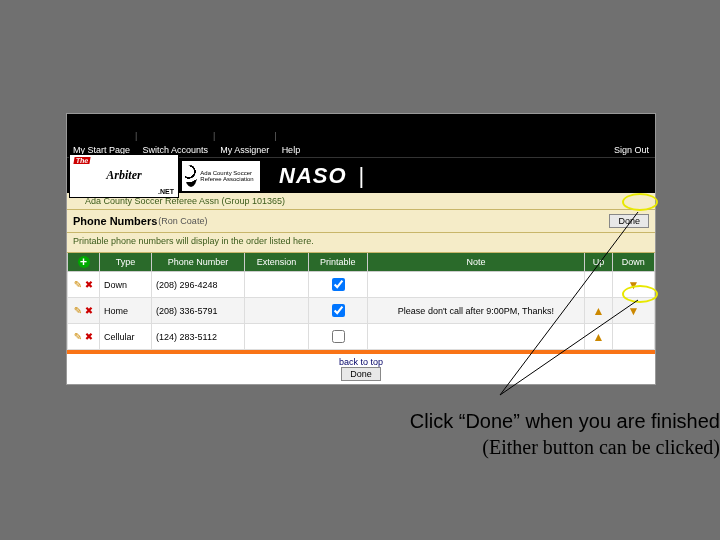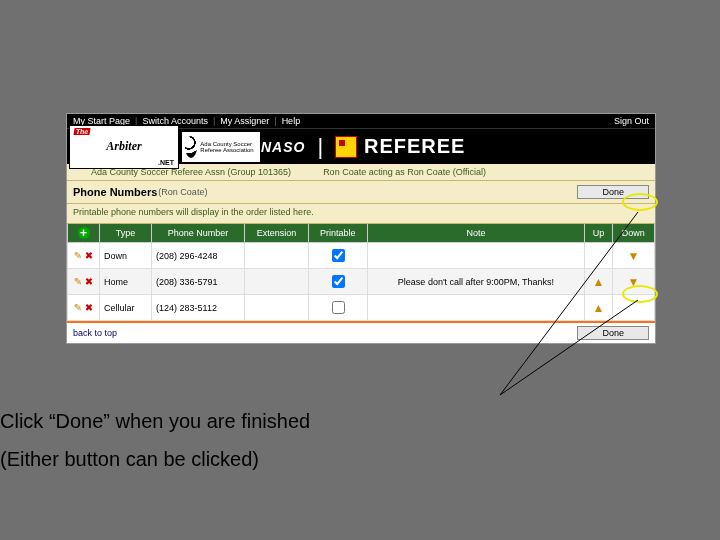--- a/index.html
+++ b/index.html
@@ -21,21 +21,21 @@
     border: 1px solid #999;
   }
   .topnav {
     background: #000;
     color: #fff;
     display: flex;
     align-items: center;
     padding: 2px 6px;
     font-size: 9px;
   }
-  .topnav a { color: #fff; text-decoration: none; cursor: pointer; }
+  .topnav a { color: #fff; text-decoration: none; cursor: pointer; margin-top: 29px; }
   .topnav .sep { color: #666; margin: 0 5px; }
   .topnav .spacer { flex: 1; }
   .banner {
     display: flex;
     align-items: center;
     background: #000;
     height: 36px;
     border-top: 1px solid #333;
   }
   .arbiter-logo {
@@ -67,59 +67,59 @@
   .assoc-logo .ball {
     width: 22px; height: 22px; margin: 0 3px;
     border-radius: 50%;
     background: radial-gradient(circle at 30% 30%, #fff 30%, #000 31%, #000 40%, #fff 41%, #fff 60%, #000 61%);
   }
   .assoc-logo .txt { line-height: 1; }
   .naso-logo {
     color: #fff;
     font-weight: bold;
     font-style: italic;
-    font-size: 14px;
+    font-size: 22px;
+    margin-left: 18px;
     letter-spacing: 1px;
   }
   .pipe { color: #fff; font-size: 22px; margin: 0 12px; }
   .ref-flag {
     width: 22px; height: 22px;
     background: #ffd400;
     border: 1px solid #c00;
     display: inline-block;
     position: relative;
     margin-right: 4px;
     vertical-align: middle;
   }
   .ref-flag::after { content:""; position: absolute; left: 3px; top: 3px; width: 6px; height: 6px; background: #c00; }
   .ref-text { color: #fff; font-weight: bold; font-size: 20px; letter-spacing: 1px; vertical-align: middle; }
   .crumb-bar {
     background: #f5ecc8;
     border-bottom: 1px solid #c8b66a;
-    padding: 3px 24px;
+    padding: 3px 18px;
     font-size: 9px;
     display: flex;
     color: #3a5a1a;
-    gap: 12px;
   }
   .crumb-bar .right { margin-left: 20px; }
   .section-header {
     background: #f5ecc8;
     padding: 4px 6px;
     display: flex;
     align-items: center;
     border-bottom: 1px solid #c8b66a;
   }
   .section-header .title { font-weight: bold; font-size: 11px; color: #000; }
   .section-header .subtitle { font-size: 9px; color: #555; margin-left: 1px; }
   .section-header .spacer { flex: 1; }
   .done-btn {
     background: #e8e8e8;
     border: 1px solid #888;
-    padding: 1px 24px;
+    padding: 1px 8px;
     font-size: 9px;
     cursor: pointer;
   }
   .hint {
     background: #f5ecc8;
     padding: 3px 6px 6px;
     font-size: 9px;
     color: #3a5a1a;
     border-bottom: 1px solid #c8b66a;
   }
@@ -150,42 +150,43 @@
   .icon-edit { color: #c80; font-size: 10px; }
   .icon-delete { color: #c00; font-size: 10px; }
   .icon-arrow { color: #c80; font-size: 12px; }
   .note-col { text-align: center; }
   .checkbox-cell { text-align: center; }
   .footer-bar {
     display: flex;
     align-items: center;
     padding: 3px 6px;
     background: #fff;
-    border-top: 2px solid #f97316;
+    border-top: 4px solid #f97316;
+    flex-direction: column;
   }
   .footer-bar .link { color: #006; font-size: 9px; cursor: pointer; }
   .footer-bar .spacer { flex: 1; }
   .copyright {
     padding: 4px 6px 8px;
     font-size: 8px;
     color: #333;
     border-top: 1px solid #ccc;
   }
   .copyright a { color: #006; }
   
   .highlight-ring {
     position: absolute;
     border: 2px solid #e8e800;
     border-radius: 50%;
     pointer-events: none;
   }
   .caption {
     position: absolute;
     width: 100%;
-    text-align: left;
+    text-align: right;
     font-family: Arial, sans-serif;
     font-size: 20px;
     color: #000;
   }
 </style>
 </head>
 <body>
 
 <div class="app-window">
 
@@ -206,29 +207,24 @@
       <span class="the">The</span>
       <span class="main">Arbiter</span>
       <span class="net">.NET</span>
     </div>
     <div class="assoc-logo">
       <div class="ball"></div>
       <div class="txt">Ada County Soccer Referee Association</div>
     </div>
     <span class="naso-logo">NASO</span>
     <span class="pipe">|</span>
-    <span>
-      <span class="ref-flag"></span>
-      <span class="ref-text">REFEREE</span>
-    </span>
   </div>
 
   <div class="crumb-bar">
     <span>Ada County Soccer Referee Assn (Group 101365)</span>
-    <span class="right">Ron Coate acting as Ron Coate (Official)</span>
   </div>
 
   <div class="section-header">
     <span class="title">Phone Numbers</span>
     <span class="subtitle">(Ron Coate)</span>
     <span class="spacer"></span>
     <button class="done-btn">Done</button>
   </div>
   <div class="hint">Printable phone numbers will display in the order listed here.</div>
 
@@ -288,13 +284,13 @@
 
 </div>
 
 <div class="highlight-ring" style="left:622px; top:193px; width:36px; height:18px;"></div>
 <div class="highlight-ring" style="left:622px; top:285px; width:36px; height:18px;"></div>
 <svg style="position:absolute; left:0; top:0; pointer-events:none;" width="720" height="540">
   <line x1="500" y1="395" x2="638" y2="212" stroke="#000" stroke-width="1"></line>
   <line x1="500" y1="395" x2="638" y2="300" stroke="#000" stroke-width="1"></line>
 </svg>
 <div class="caption" style="top:410px;">Click “Done” when you are finished</div>
-<div class="caption" style="top:448px;">(Either button can be clicked)</div>
+<div class="caption" style="top:436px;font-family:Liberation Serif, serif;">(Either button can be clicked)</div>
 
 </body></html>

